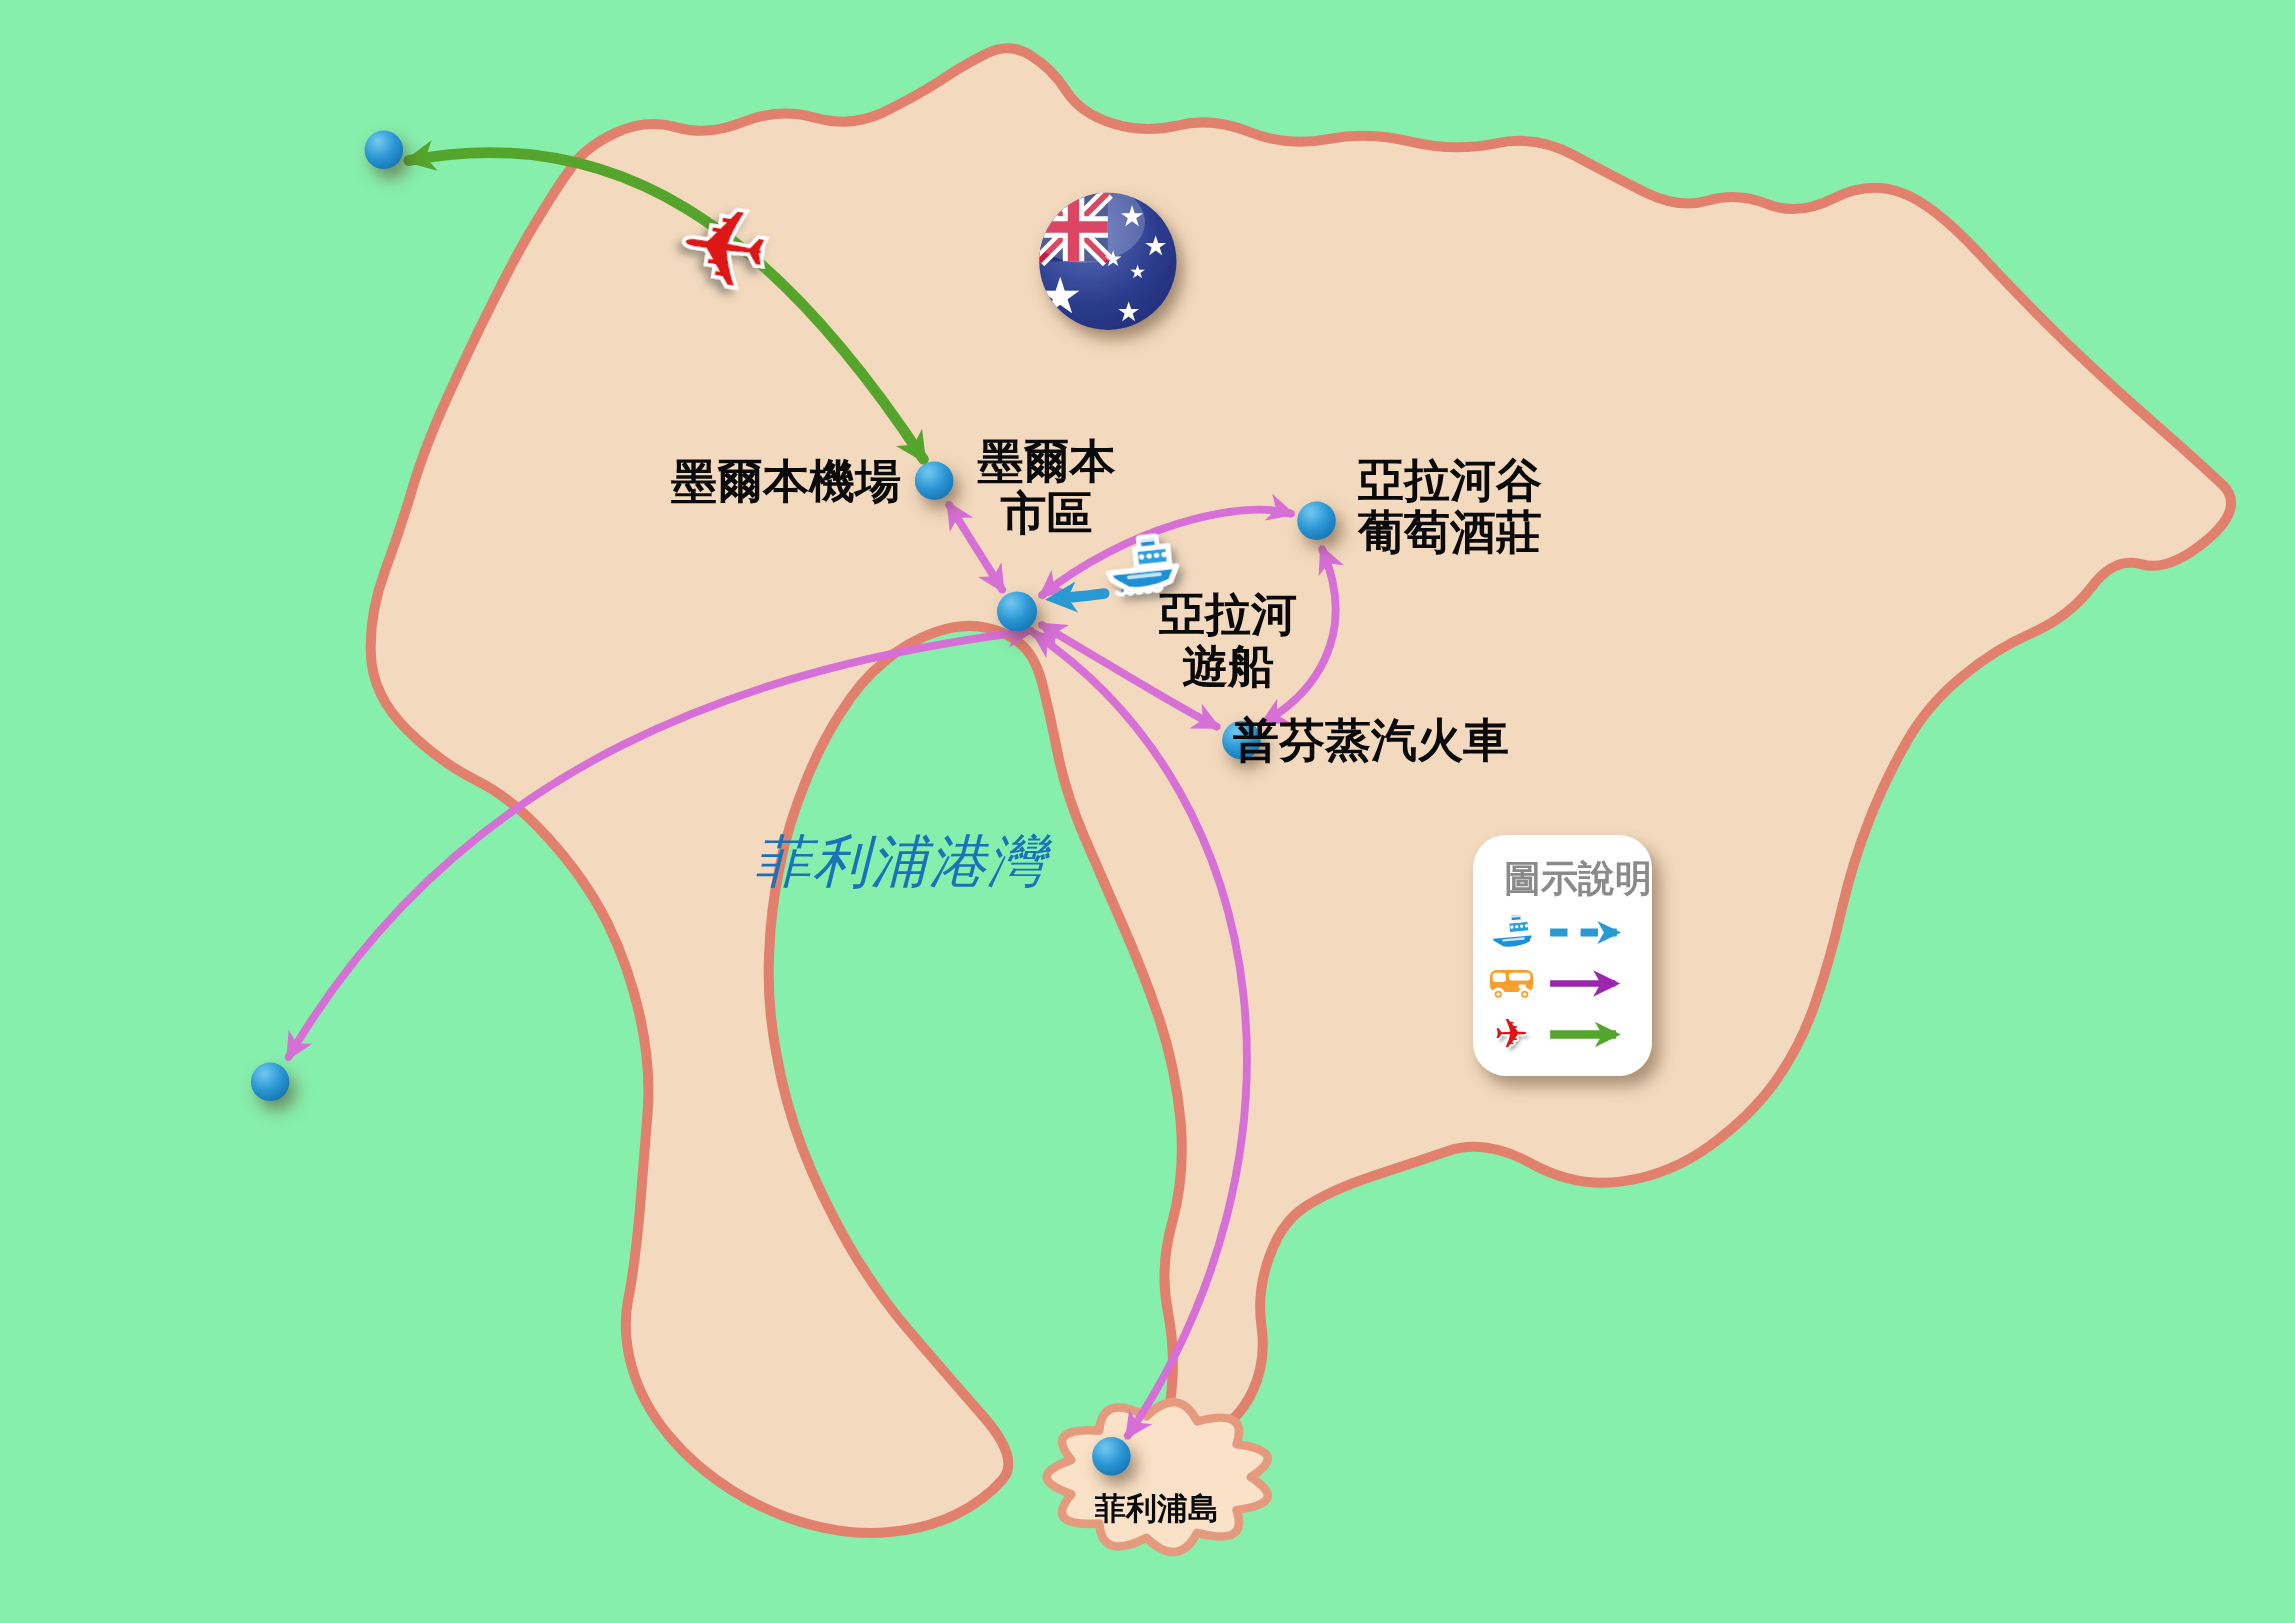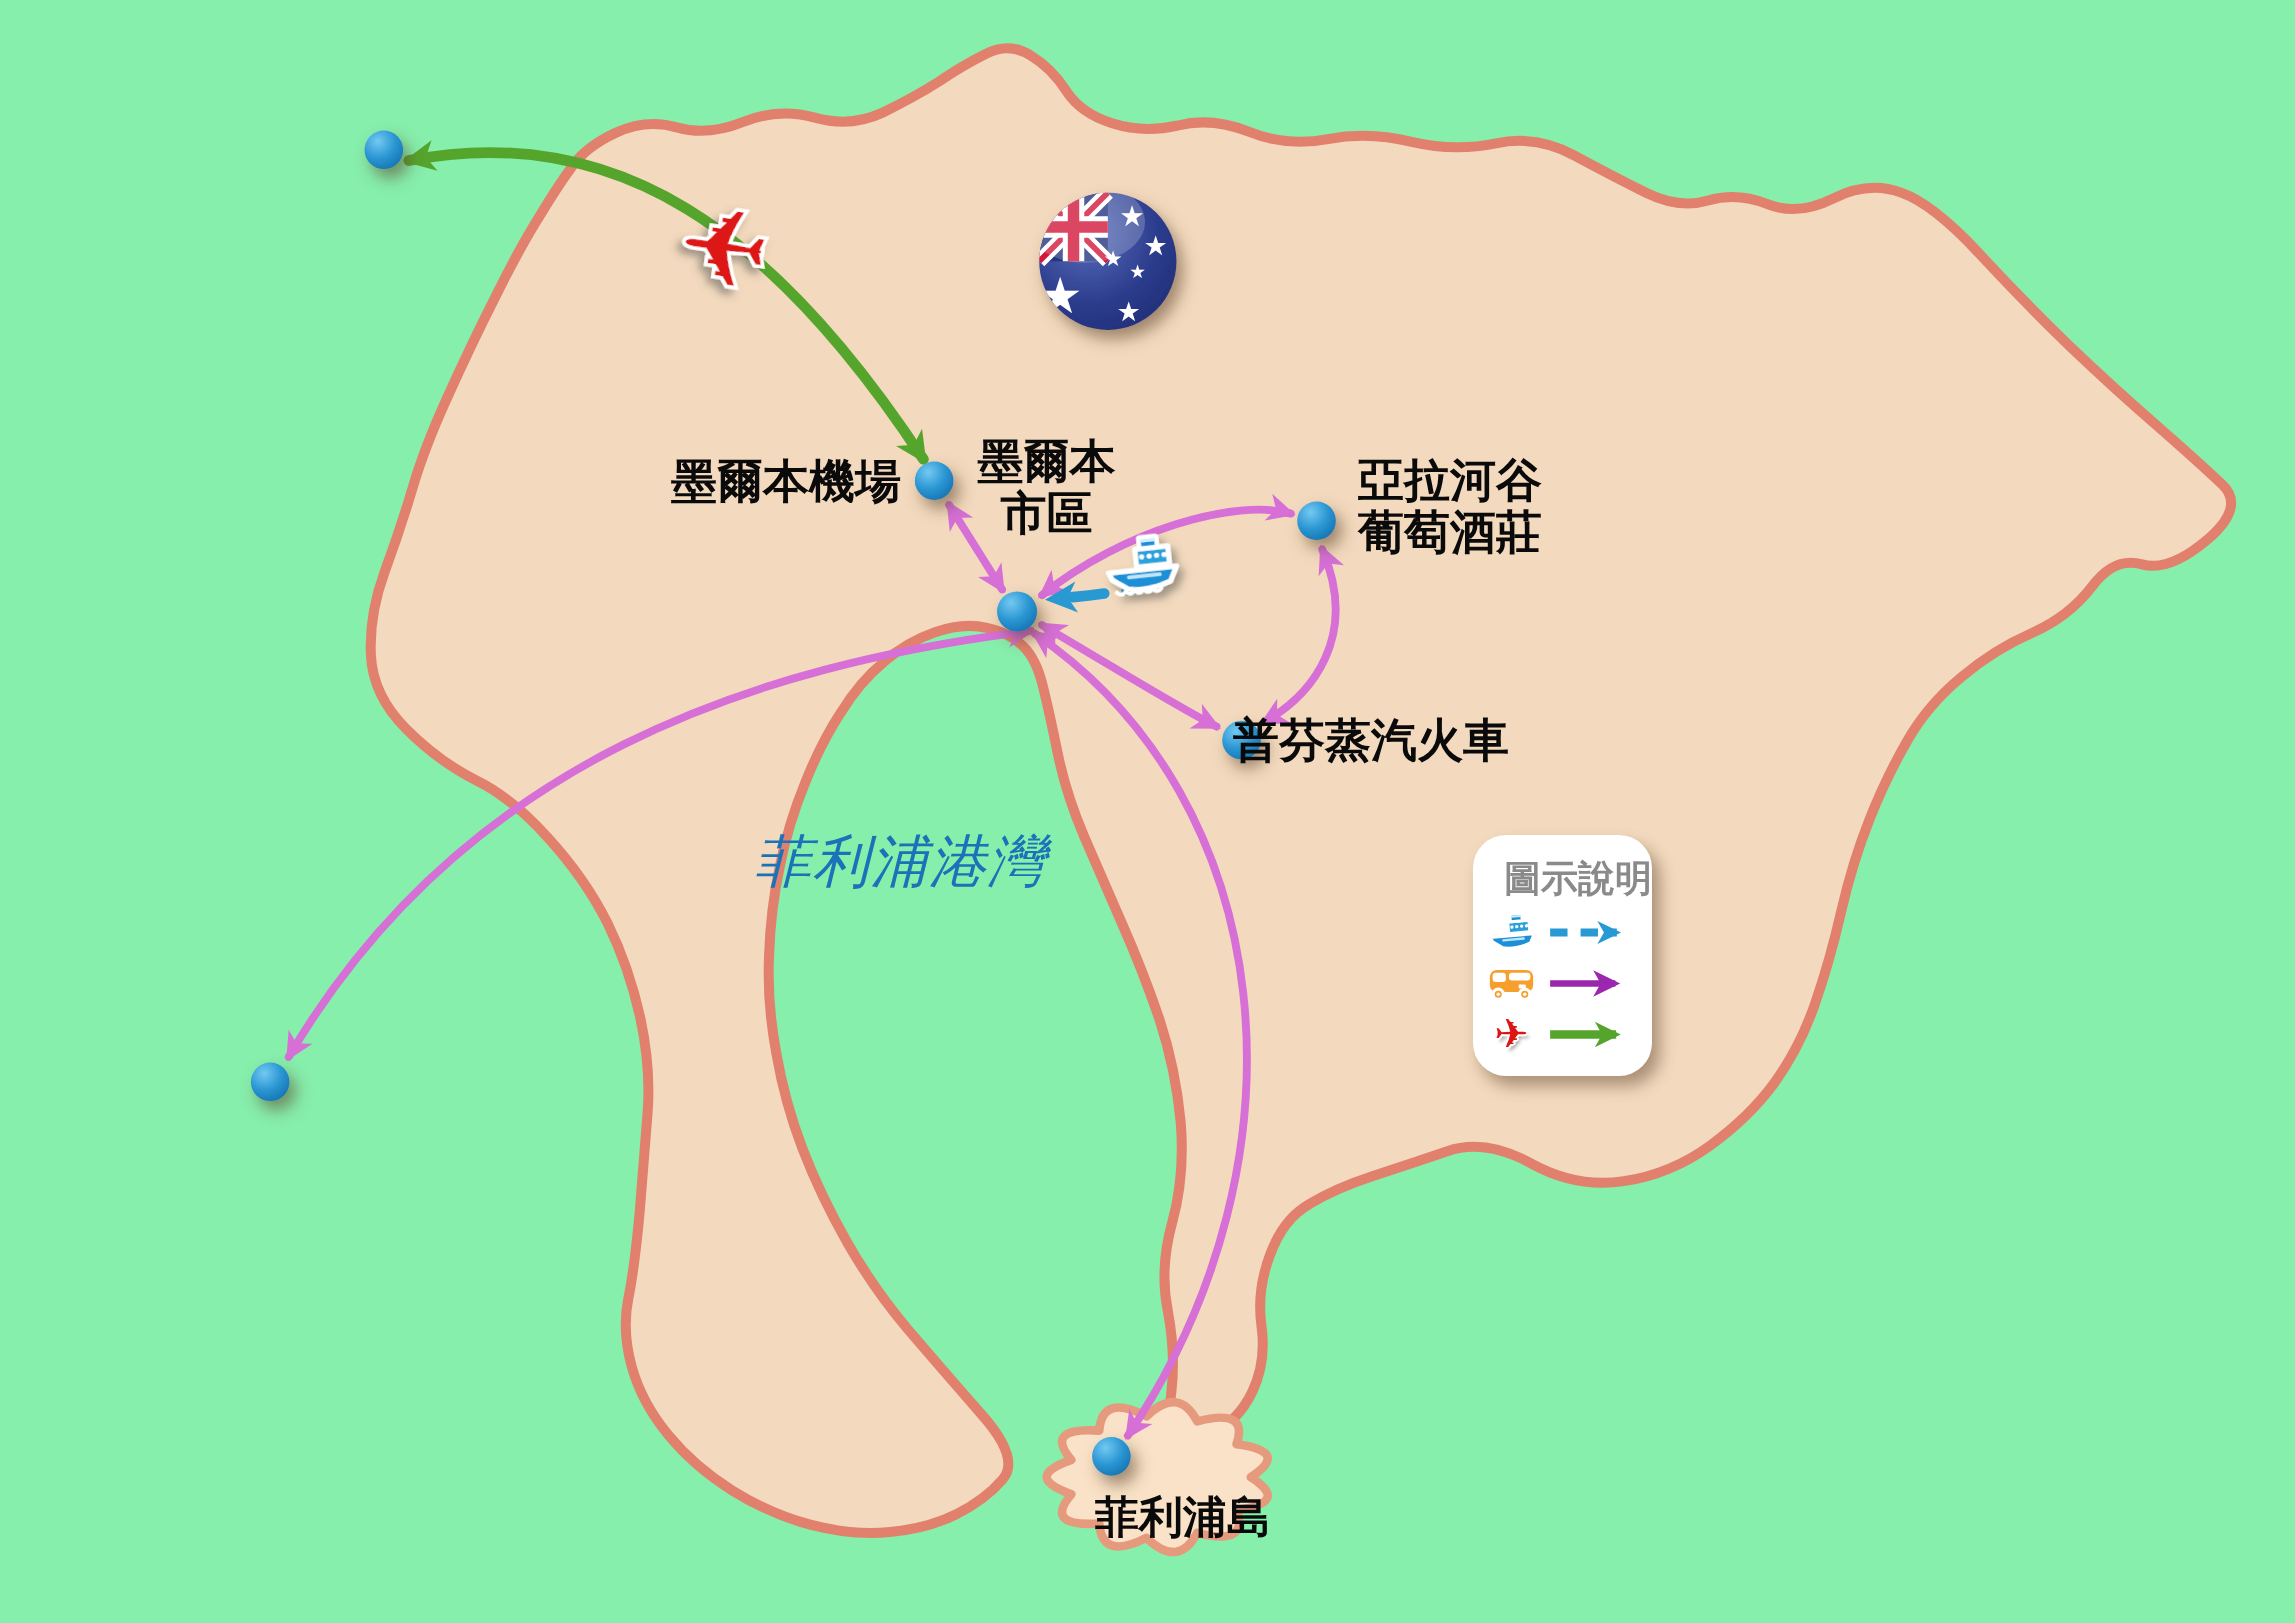--- a/index.html
+++ b/index.html
@@ -16,21 +16,21 @@
   .land{fill:var(--c-land);stroke:var(--c-coast);stroke-width:14;stroke-linejoin:round;}
   .island{fill:var(--c-island-fill);stroke:var(--c-island-coast);stroke-width:12;stroke-linejoin:round;}
   .route{fill:none;stroke-linecap:round;}
   .rt-bus{stroke:var(--c-route-bus);stroke-width:11;}
   .rt-air{stroke:var(--c-route-air);stroke-width:15;}
   .rt-boat{stroke:var(--c-route-boat);stroke-width:15;stroke-dasharray:44 32;}
   .label{position:absolute;font-weight:700;color:#0a0a0a;font-size:46px;line-height:1.13;white-space:nowrap;}
   .label.center{text-align:center;}
   .label.right{text-align:right;}
   .bay-label{position:absolute;font-weight:400;font-style:italic;font-size:57px;color:var(--c-bay-text);letter-spacing:1.4px;margin-left:36px;}
-  .island-label{position:absolute;font-weight:700;font-size:44px;color:#0a0a0a;}
+  .island-label{position:absolute;font-weight:700;font-size:31px;color:#0a0a0a;}
   
   .legend{position:absolute;left:1473px;top:835px;width:179px;height:241px;background:#fff;
           border-radius:33px;box-shadow:7.1px 10px 15.7px rgba(80,55,30,.45);}
   .legend-title{margin-top:18.6px;text-align:right;font-size:37px;font-weight:700;color:var(--c-legend-title);}
   .legend-row{display:flex;align-items:center;gap:7.1px;height:44px;padding:0 13px;margin-top:7.1px;}
   .legend-row:first-of-type{margin-top:11.4px;}
   .licon{width:51px;flex:0 0 51px;display:flex;justify-content:center;}
   .plane-glyph{font-size:41px;line-height:1;color:var(--c-plane-red);
     text-shadow:-2.1px 0 #fff,2.1px 0 #fff,0 -2.1px #fff,0 2.1px #fff,-1.4px -1.4px #fff,1.4px 1.4px #fff,-1.4px 1.4px #fff,1.4px -1.4px #fff,2.9px 4.3px 3.6px rgba(0,0,0,.35);}
   .lar{flex:1;}
@@ -150,20 +150,24 @@
   <div class="label" style="left:1358px;top:455px;">
     <div>亞拉河谷</div>
     <div>葡萄酒莊</div>
   </div>
 
   <div class="label center" style="left:957px;top:436px;width:179px;">
     <div>墨爾本</div>
     <div>市區</div>
   </div>
 
+  <div class="label center" style="left:1142px;top:589px;width:172px;">
+    <div>亞拉河</div>
+    <div>遊船</div>
+  </div>
 
   <div class="label" style="left:1233px;top:715px;">普芬蒸汽火車</div>
 
   <div class="bay-label" style="left:718px;top:824px;">菲利浦港灣</div>
 
   <div class="island-label" style="left:1095px;top:1488px;">菲利浦島</div>
 
   <div class="legend">
     <div class="legend-title">圖示說明</div>
 

